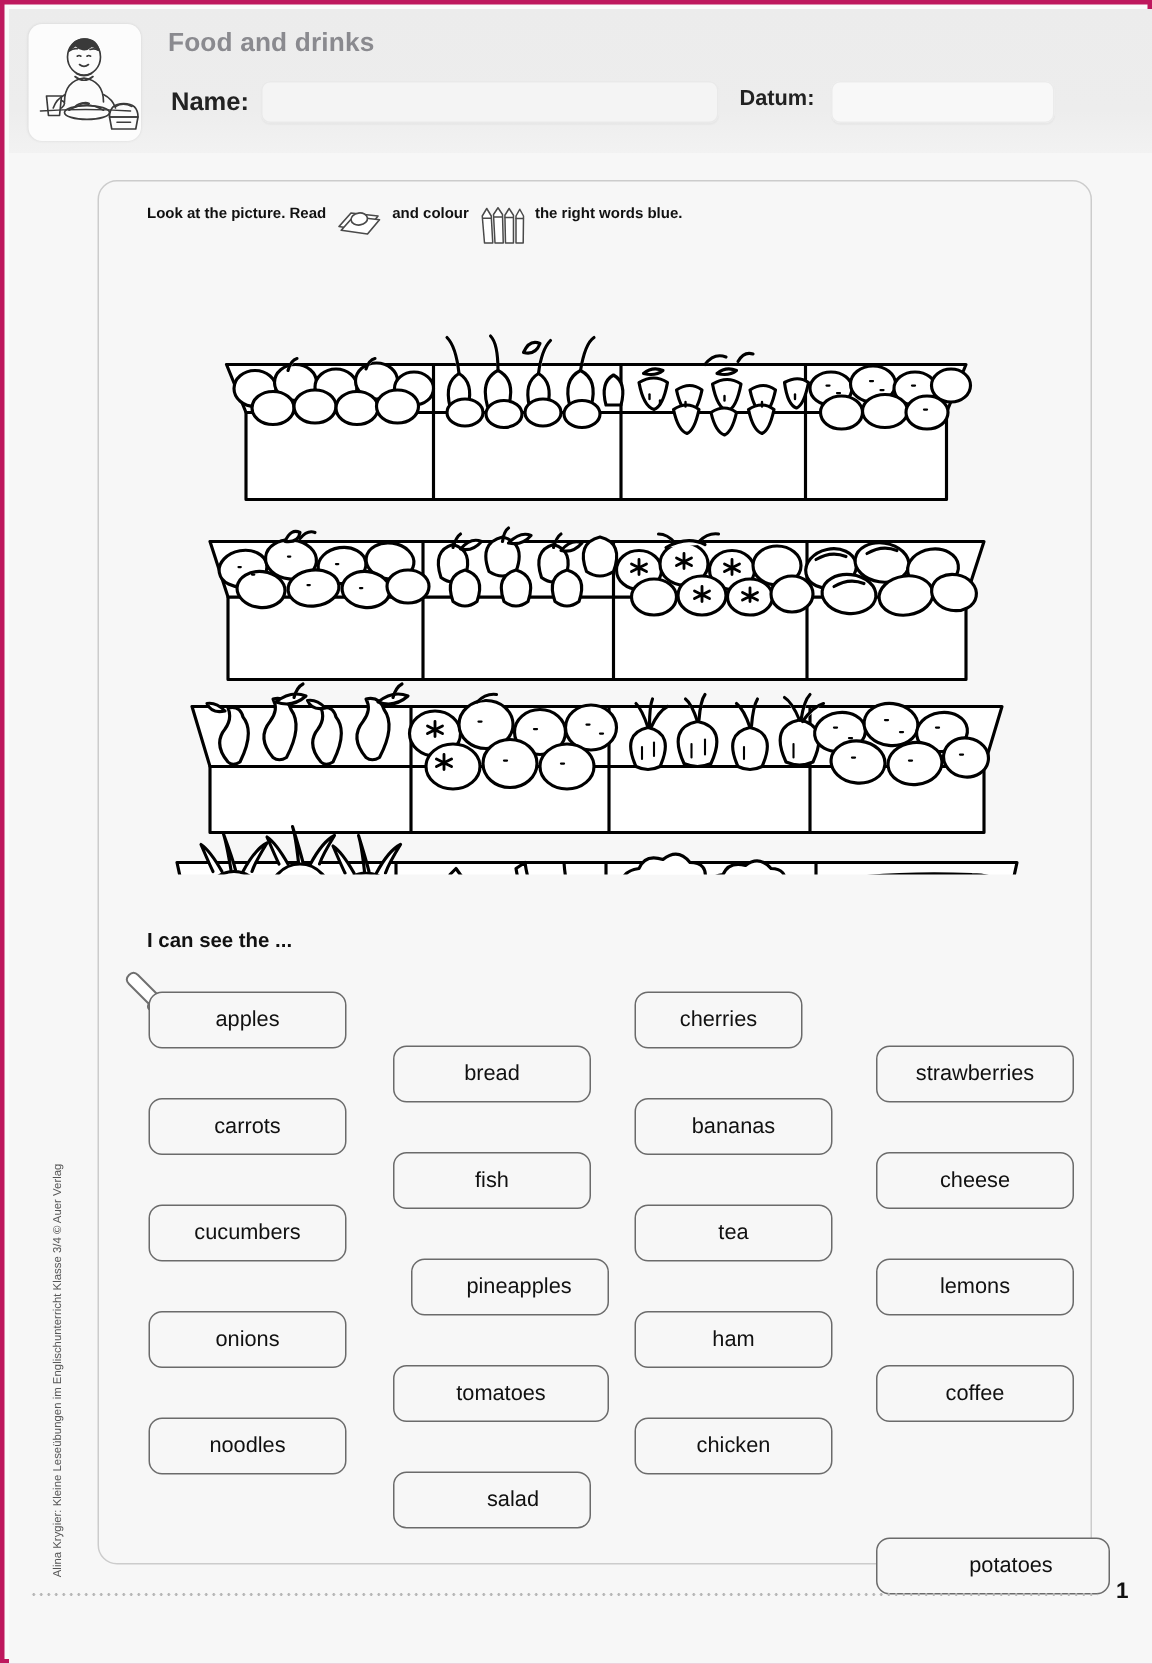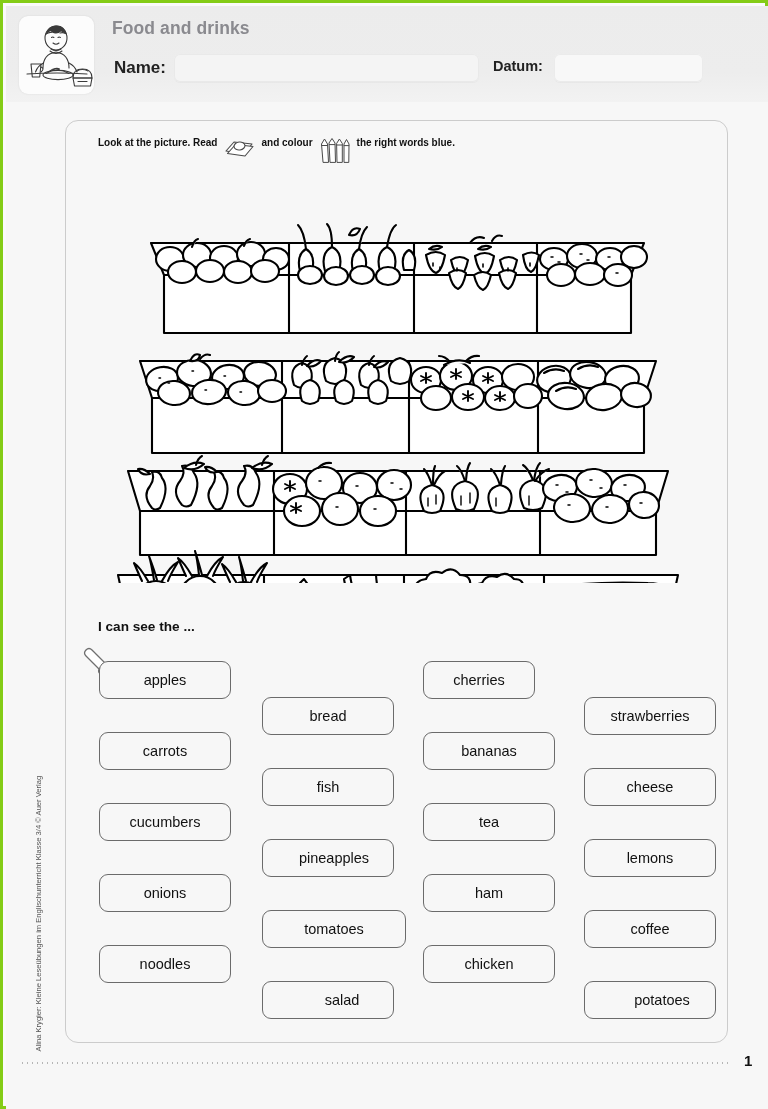--- a/index.html
+++ b/index.html
@@ -13,21 +13,21 @@
     font-family: "Liberation Sans", sans-serif;
     overflow: hidden;
   }
 
   
   #page {
     position: relative;
     width: 768px;
     height: 1109px;
     box-sizing: border-box;
-    border: 3px solid #84cc16;
+    border: 3px solid #be185d;
     background: #fafafa;
   }
   #sheet {
     position: absolute;
     left: 3px;
     top: 3px;
     width: 762px;
     height: 1103px;
     background: #f7f7f7;
     overflow: hidden;
@@ -665,35 +665,35 @@
       <div class="words">
 
         <div class="wordbox" style="left:33px;  top:540px; width:132px;">apples</div>
         <div class="wordbox" style="left:33px;  top:611px; width:132px;">carrots</div>
         <div class="wordbox" style="left:33px;  top:682px; width:132px;">cucumbers</div>
         <div class="wordbox" style="left:33px;  top:753px; width:132px;">onions</div>
         <div class="wordbox" style="left:33px;  top:824px; width:132px;">noodles</div>
 
         <div class="wordbox" style="left:196px; top:576px; width:132px;">bread</div>
         <div class="wordbox" style="left:196px; top:647px; width:132px;">fish</div>
-        <div class="wordbox" style="left:196px; top:718px; width:132px;padding-left:12px;">pineapples</div>
+        <div class="wordbox" style="left:208px; top:718px; width:132px;padding-left:12px;">pineapples</div>
         <div class="wordbox" style="left:196px; top:789px; width:144px;">tomatoes</div>
         <div class="wordbox" style="left:196px; top:860px; width:132px;padding-left:28px;">salad</div>
 
         <div class="wordbox" style="left:357px; top:540px; width:112px;">cherries</div>
         <div class="wordbox" style="left:357px; top:611px; width:132px;">bananas</div>
         <div class="wordbox" style="left:357px; top:682px; width:132px;">tea</div>
         <div class="wordbox" style="left:357px; top:753px; width:132px;">ham</div>
         <div class="wordbox" style="left:357px; top:824px; width:132px;">chicken</div>
 
         <div class="wordbox" style="left:518px; top:576px; width:132px;">strawberries</div>
         <div class="wordbox" style="left:518px; top:647px; width:132px;">cheese</div>
         <div class="wordbox" style="left:518px; top:718px; width:132px;">lemons</div>
         <div class="wordbox" style="left:518px; top:789px; width:132px;">coffee</div>
-        <div class="wordbox" style="left:518px; top:860px; width:132px;padding-left:24px;">potatoes</div>
+        <div class="wordbox" style="left:518px; top:904px; width:156px;padding-left:24px;">potatoes</div>
       </div>
 
     </div>
 
     <div class="footer-dots"></div>
     <div class="page-num">1</div>
 
   </div>
 </div>
 

